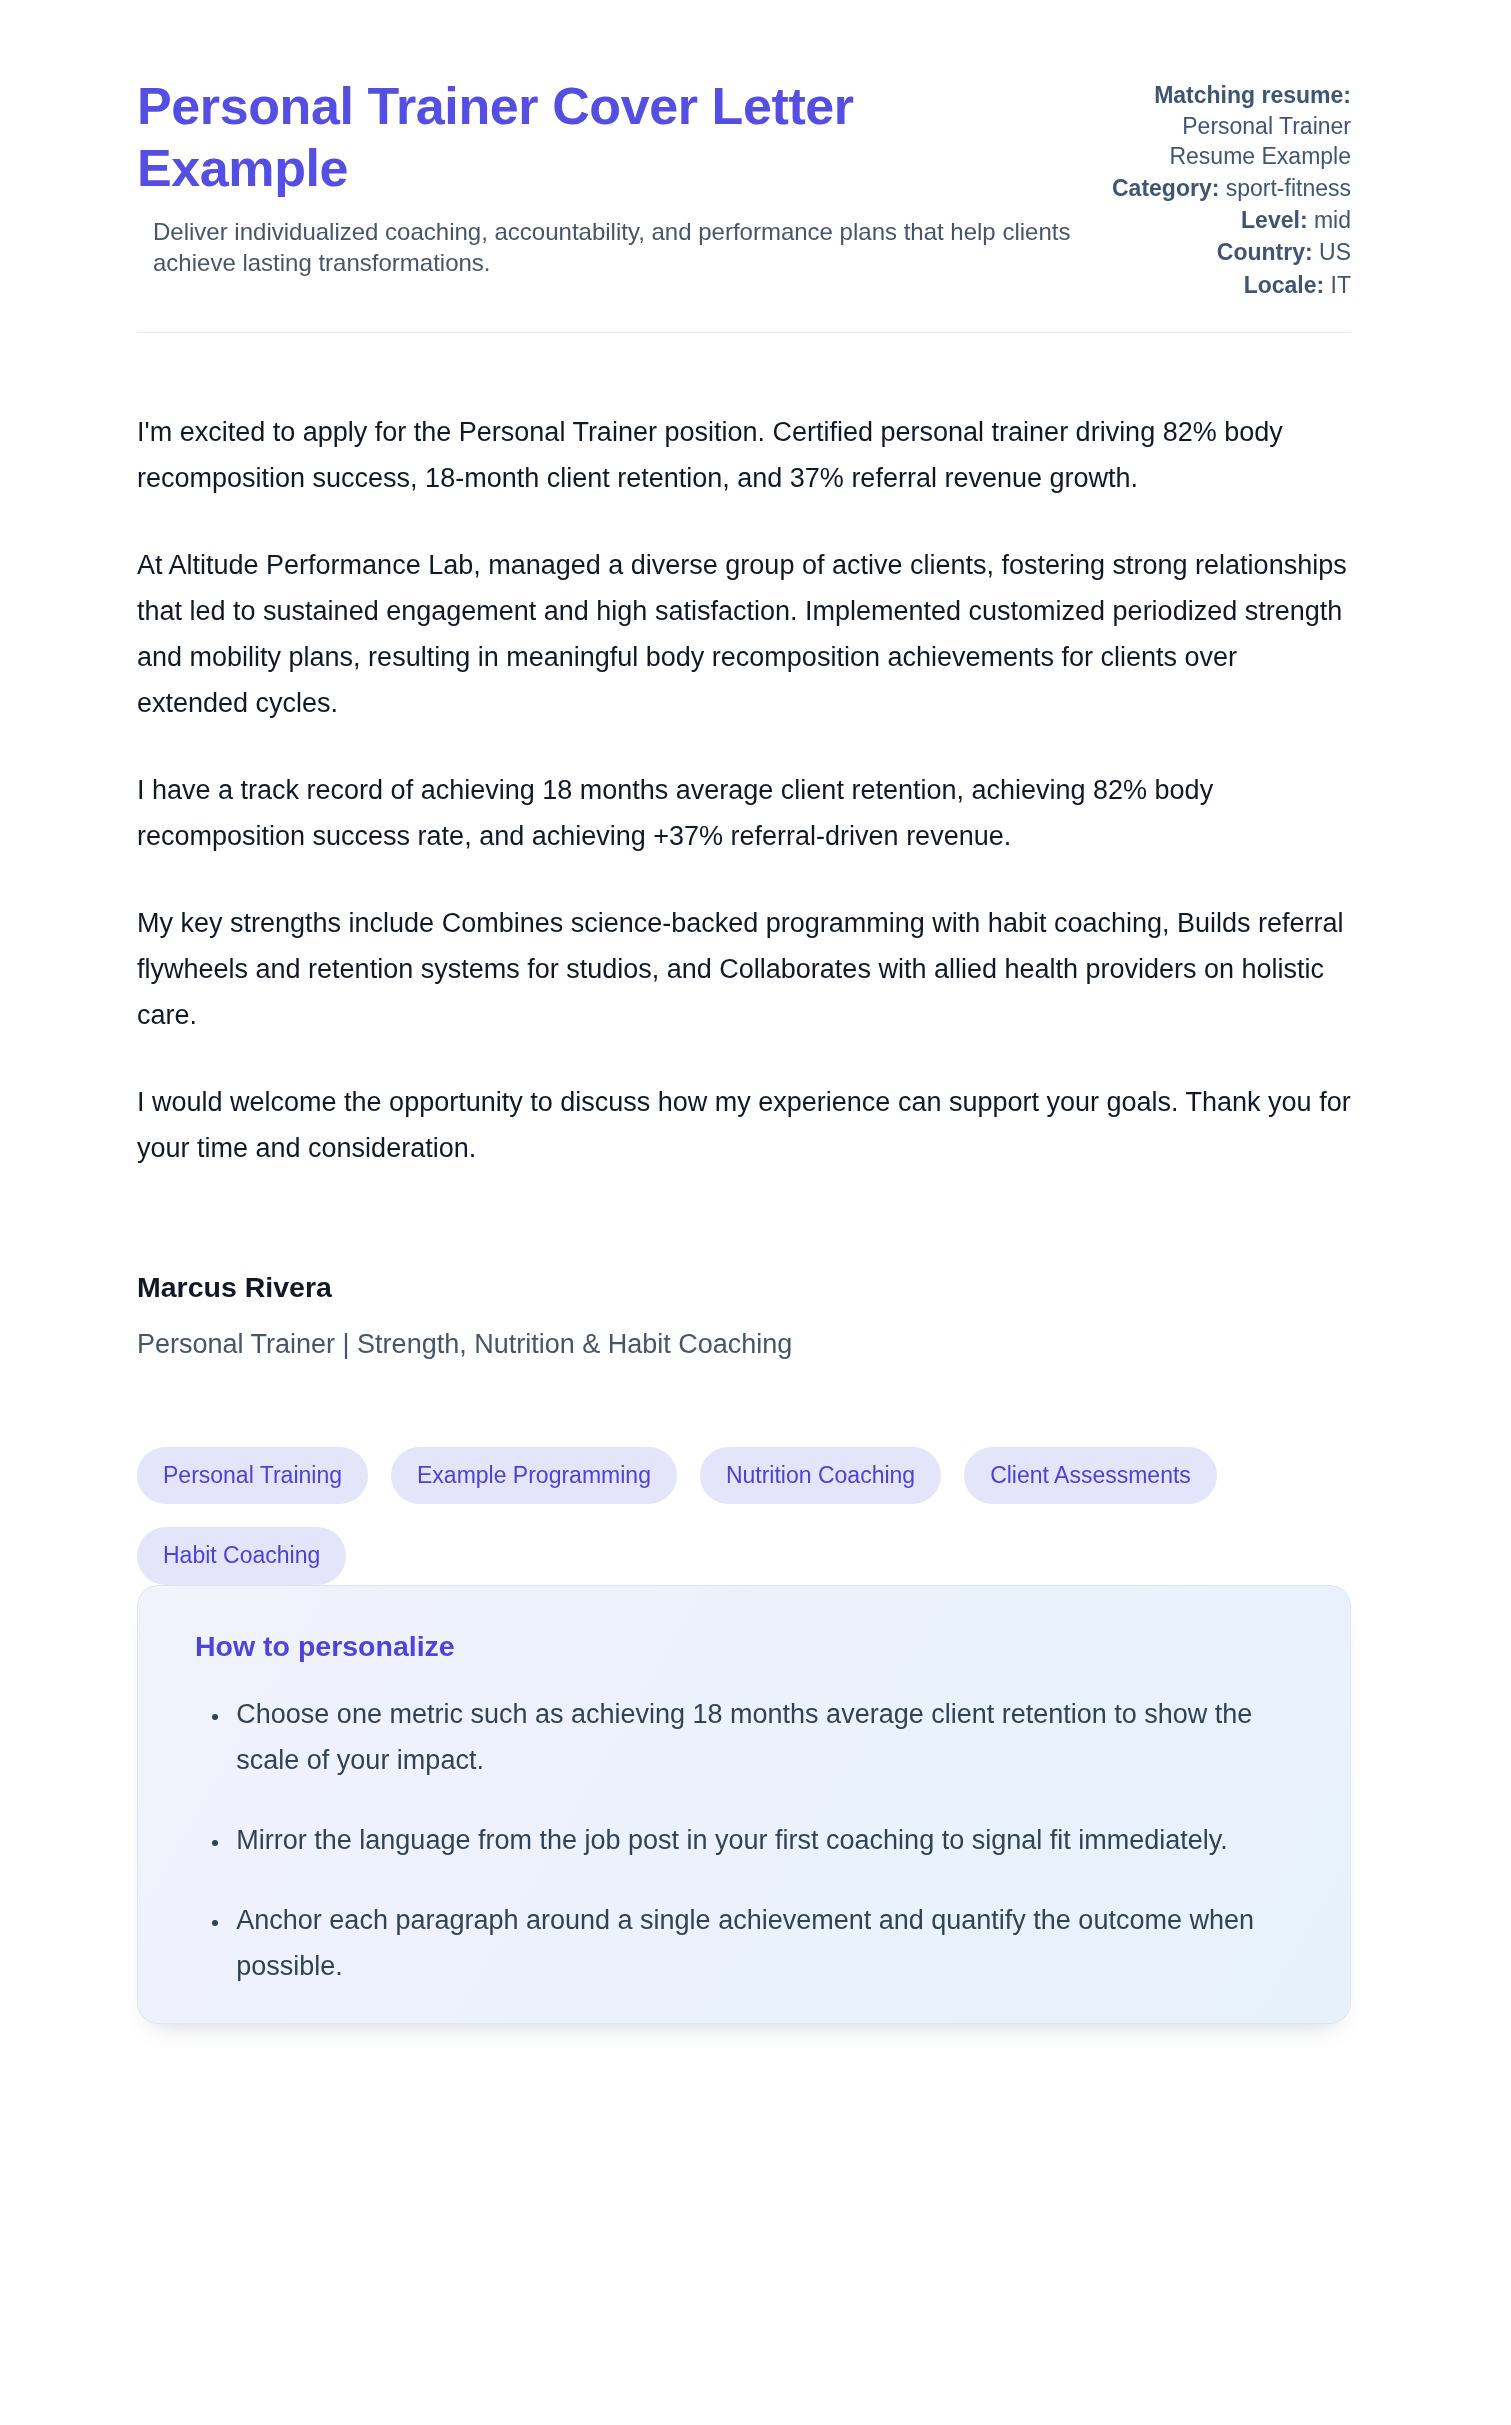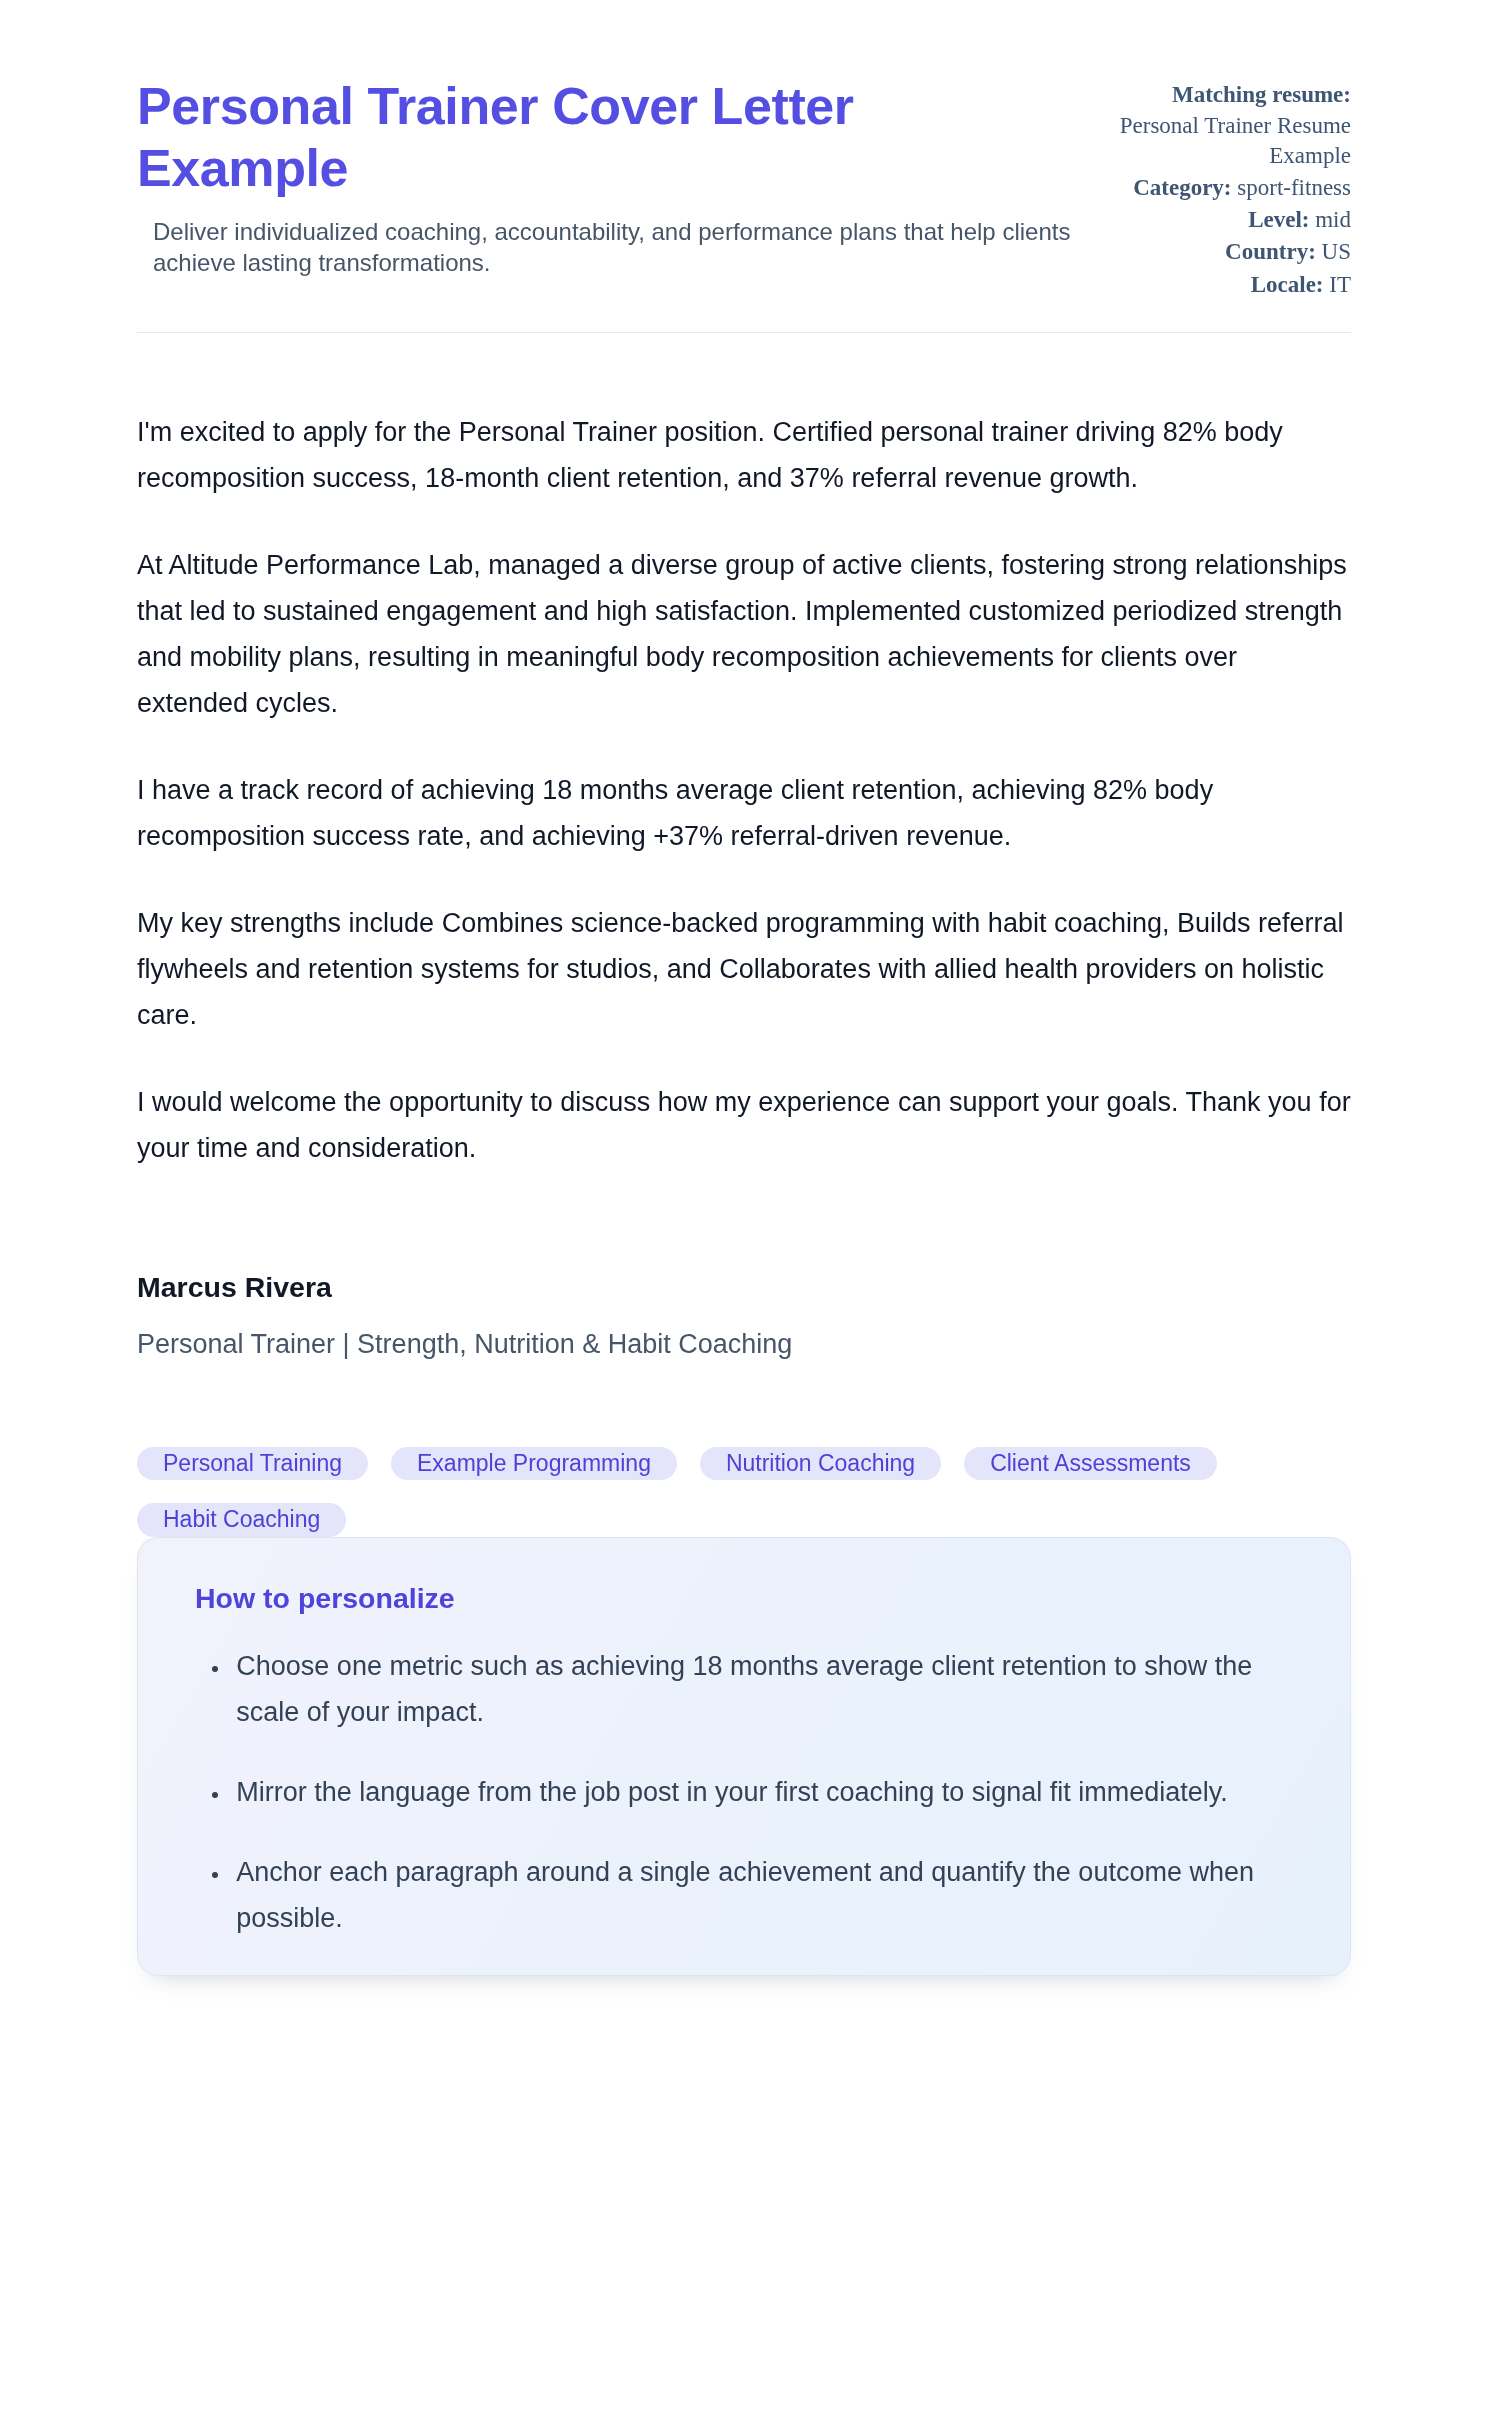--- a/index.html
+++ b/index.html
@@ -38,21 +38,21 @@
   }
   .meta {
     flex: 0 0 242px;
     width: 242px;
     margin-top: 5.3px;
     text-align: right;
     font-size: 23px;
     line-height: 1.32;
     color: #3e5573;
   }
-  .meta-item { margin-bottom: 1.8px; font-family: Liberation Serif, serif; }
+  .meta-item { margin-bottom: 1.8px; }
   .meta-label { font-weight: 700; }
   .meta-value { font-weight: 400; }
   
   .header-divider {
     border: none;
     border-top: 1.8px solid #e4e7ec;
     margin: 30px 0 0 0;
   }
   
   .letter { margin-top: 76px; }
@@ -86,21 +86,21 @@
     flex-wrap: wrap;
     gap: 23px;
     max-width: 1238px;
   }
   .tag-pill {
     display: inline-block;
     background: #e4e4fb;
     color: #4c42d6;
     font-size: 23px;
     line-height: 1.2;
-    padding: 3px 26px;
+    padding: 15px 26px;
     border-radius: 8891px;
     white-space: nowrap;
   }
   
   .callout {
     border-radius: 21.3px;
     padding: 44px 57px 34px 57px;
     background: linear-gradient(120deg, #f1f2fc 0%, #eaf2fc 60%, #e7f1fc 100%);
     border: 0.9px solid rgba(203, 213, 225, 0.45);
     box-shadow: 0 14.2px 25px -16px rgba(100, 116, 139, 0.35);

